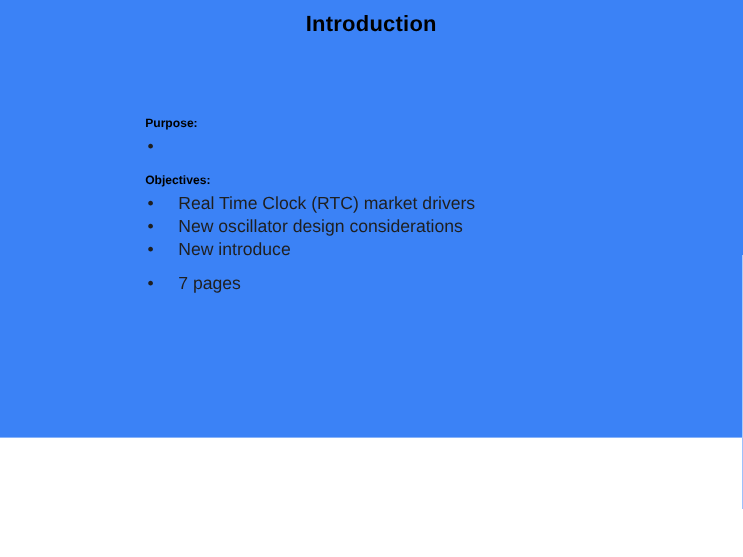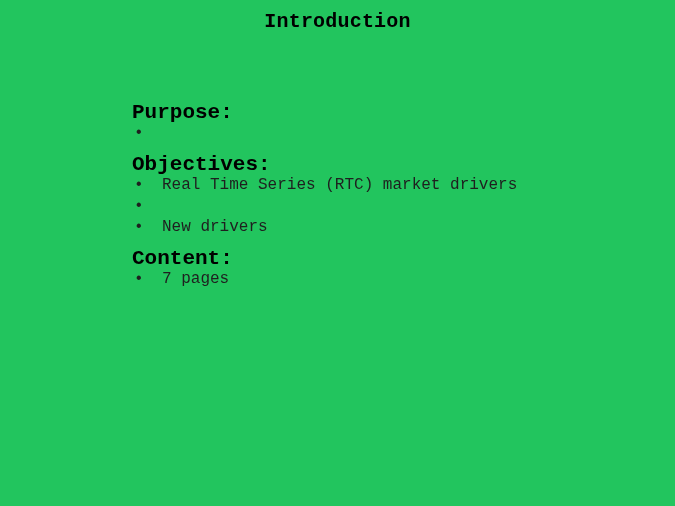--- a/index.html
+++ b/index.html
@@ -1,21 +1,21 @@
 <!DOCTYPE html>
 <html><head>
 <meta charset="utf-8">
 <style>
   html, body { margin: 0; padding: 0; background: #ffffff; }
   .slide {
     position: relative;
     width: 675px;
-    height: 506px;
-    background: #22c55e;
-    font-family: Liberation Mono, monospace;
+    height: 398px;
+    background: #3b82f6;
+    font-family: Liberation Sans, sans-serif;
     color: #1f1f1f;
     overflow: hidden;
     box-sizing: border-box;
   }
   .slide-title {
     margin: 0;
     padding-top: 10px;
     text-align: center;
     font-size: 20px;
     line-height: 24px;
@@ -28,21 +28,21 @@
     left: 132px;
     top: 102px;
     width: 430px;
     font-size: 16px;
     line-height: 21px;
   }
   .section { margin: 0; }
   .section + .section { margin-top: 10px; }
   .section-heading {
     margin: 0;
-    font-size: 21px;
+    font-size: 11px;
     line-height: 21px;
     font-weight: bold;
     color: #000000;
   }
   .bullet-row {
     display: flex;
     align-items: flex-start;
   }
   .bullet-glyph {
     flex: 0 0 30px;
@@ -72,33 +72,33 @@
       <h2 class="section-heading">Purpose:</h2>
       <div class="bullet-row">
         <span class="bullet-glyph">•</span>
       </div>
     </div>
 
     <div class="section">
       <h2 class="section-heading">Objectives:</h2>
       <div class="bullet-row">
         <span class="bullet-glyph">•</span>
-        <p class="bullet-text">Real Time Series (RTC) market drivers</p>
+        <p class="bullet-text">Real Time Clock (RTC) market drivers</p>
       </div>
       <div class="bullet-row">
         <span class="bullet-glyph">•</span>
+        <p class="bullet-text">New oscillator design considerations</p>
       </div>
       <div class="bullet-row">
         <span class="bullet-glyph">•</span>
-        <p class="bullet-text">New drivers</p>
+        <p class="bullet-text">New introduce</p>
       </div>
     </div>
 
     <div class="section">
-      <h2 class="section-heading">Content:</h2>
       <div class="bullet-row">
         <span class="bullet-glyph">•</span>
         <p class="bullet-text">7 pages</p>
       </div>
     </div>
 
   </div>
 </div>
 
 </body></html>

